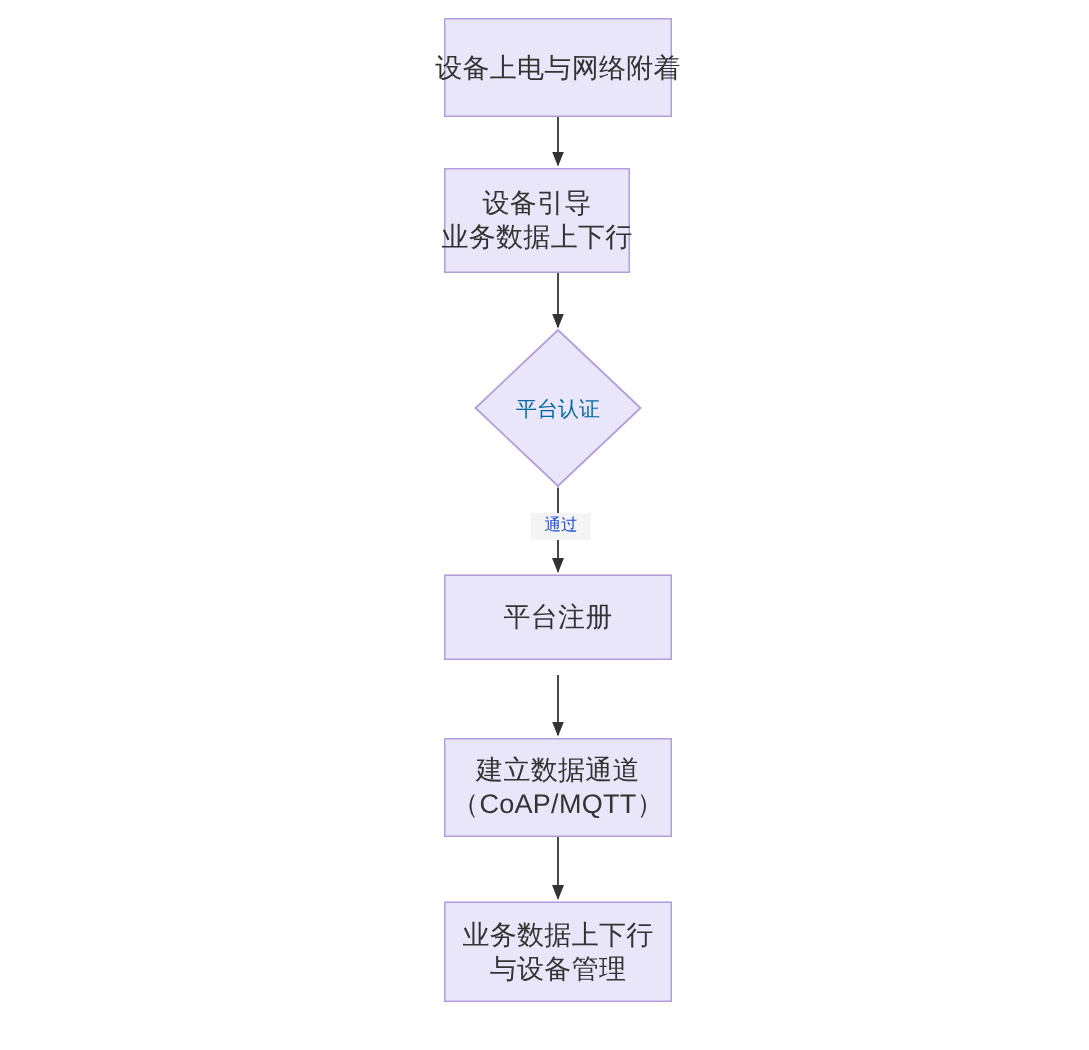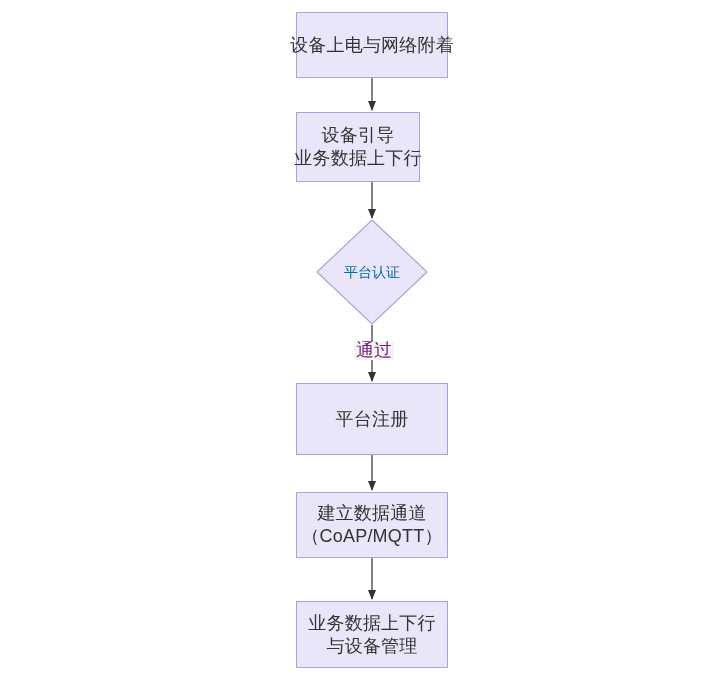--- a/index.html
+++ b/index.html
@@ -66,22 +66,22 @@
     color: #0369a1;
     font-size: 14px;
     line-height: 20px;
     text-align: center;
     white-space: nowrap;
   }
 
   .edge-label {
     position: absolute;
     background: #f4f4f4;
-    color: #701a75;
-    font-size: 18px;
+    color: #1d4ed8;
+    font-size: 11px;
     line-height: 16px;
     padding: 0 2px;
     white-space: nowrap;
     text-align: center;
   }
 </style>
 </head>
 <body>
 
 <div id="canvas">
@@ -115,21 +115,21 @@
 
   <div class="decision-wrap" style="left:316px; top:219px;">
     <svg class="decision-shape" viewBox="0 0 112 106" xmlns="http://www.w3.org/2000/svg">
       <polygon points="56,1 111,53 56,105 1,53" fill="#e9e6f9" stroke="#b39ddb" stroke-width="1.2"></polygon>
     </svg>
     <div class="decision-label">平台认证</div>
   </div>
 
   <div class="edge-label" style="left:354px; top:342px; width:36px; height:18px;">通过</div>
 
-  <div class="node" style="left:296px; top:383px; width:152px; height:72px;font-family:Liberation Serif, serif;">
+  <div class="node" style="left:296px; top:383px; width:152px; height:57px;font-family:Liberation Serif, serif;">
     <span class="line1">平台注册</span>
   </div>
 
   <div class="node" style="left:296px; top:601px; width:152px; height:67px;">
     <span class="line1">业务数据上下行</span>
     <span class="line2">与设备管理</span>
   </div>
 
   <div class="node" style="left:296px; top:492px; width:152px; height:66px;">
     <span class="line1">建立数据通道</span>

